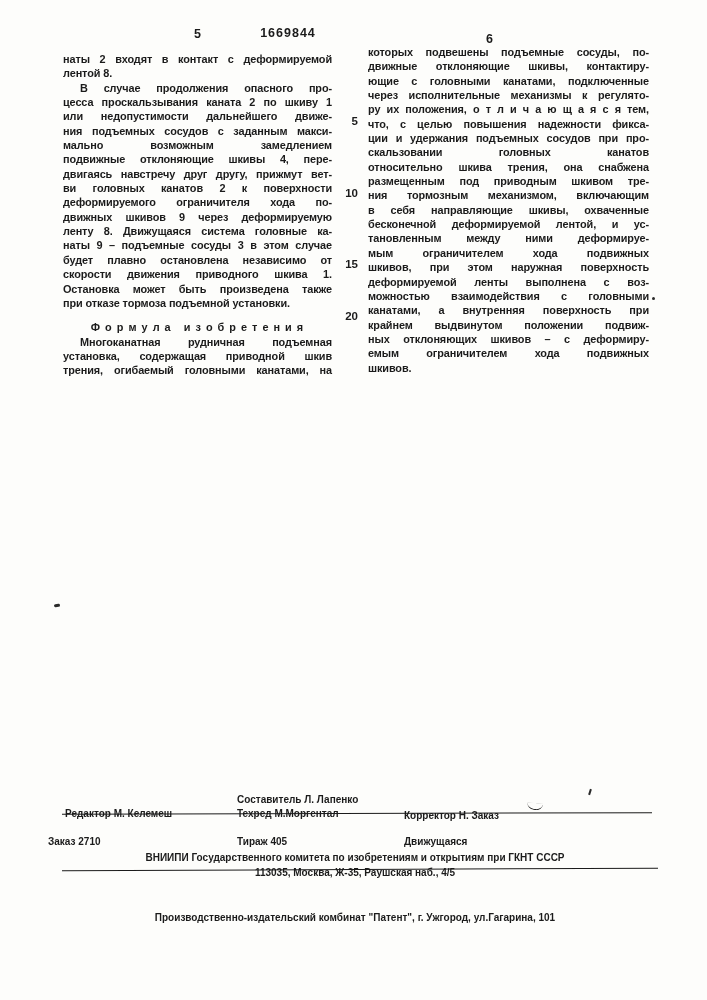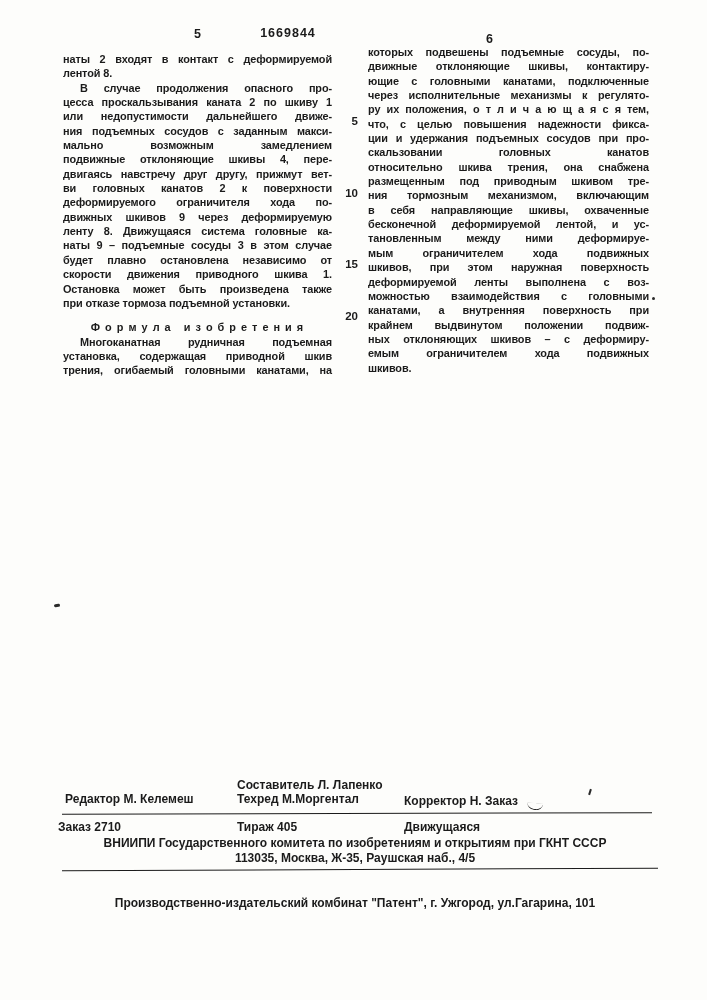--- a/index.html
+++ b/index.html
@@ -20,26 +20,26 @@
   .col-right{left:368px;top:45px;width:281px;}
   .text-line{height:14.35px;line-height:14.35px;white-space:nowrap;text-align:left;}
   .text-line.just{white-space:normal;text-align:justify;text-align-last:justify;}
   .text-line.ind{text-indent:17px;}
   .text-line.head{text-align:center;text-align-last:center;white-space:pre;letter-spacing:1px;}
   .text-line.gap{margin-top:10px;}
   
   .gutter-num{position:absolute;left:334px;width:24px;text-align:right;font-size:11.5px;}
   .g1{top:115px;} .g2{top:187px;} .g3{top:258px;} .g4{top:310px;}
   
-  .ft{position:absolute;font-size:12px;letter-spacing:0;}
+  .ft{position:absolute;font-size:10px;letter-spacing:0;margin-top:16px;}
   .ft-compiler{left:237px;top:778px;}
   .ft-editor{left:65px;top:792px;}
   .ft-techred{left:237px;top:792px;}
   .ft-corrector{left:404px;top:794px;}
-  .ft-order{left:58px;top:820px;}
+  .ft-order{left:48px;top:820px;}
   .ft-tirazh{left:237px;top:820px;}
   .ft-subscr{left:404px;top:820px;}
   .ft-center{left:40px;width:630px;text-align:center;}
   .ft-org1{top:836px;}
   .ft-org2{top:851px;}
   .ft-publisher{top:896px;}
   .rule{position:absolute;height:0;border-top:1.6px solid #1b1b1b;}
   .rule-1{left:62px;top:813px;width:590px;transform:rotate(-0.15deg);}
   .rule-2{left:62px;top:869px;width:596px;transform:rotate(-0.25deg);}
   

